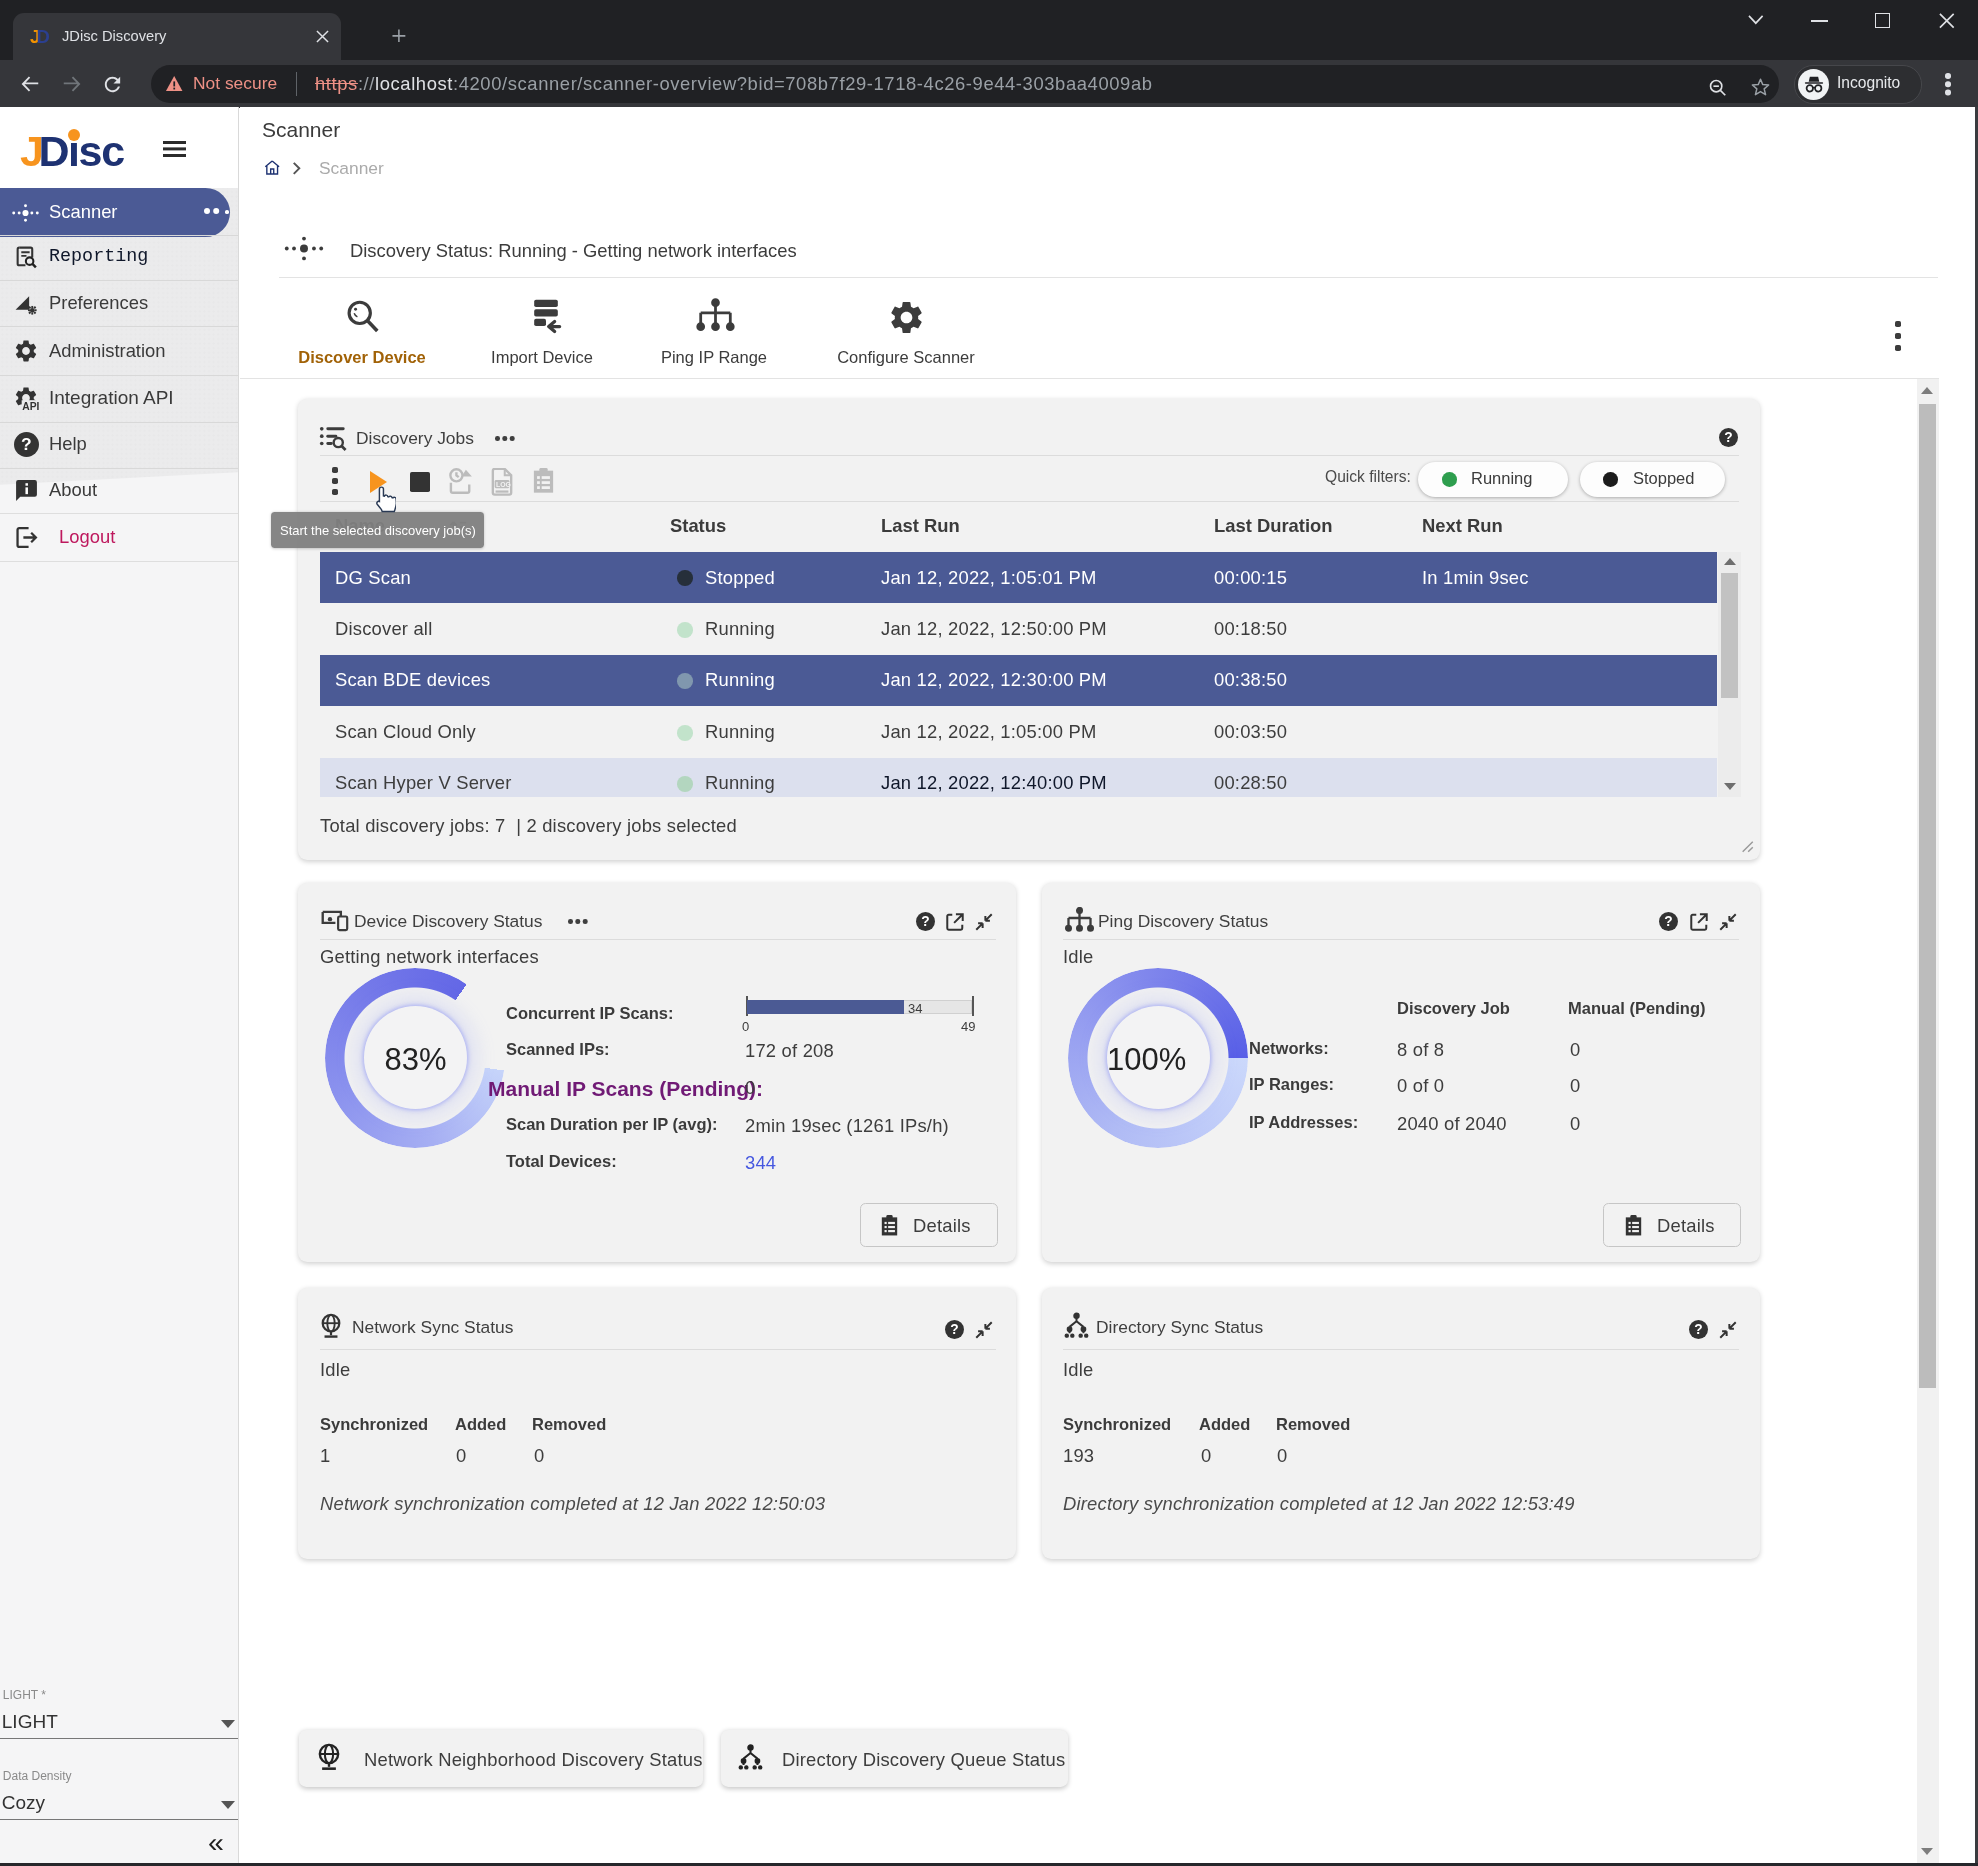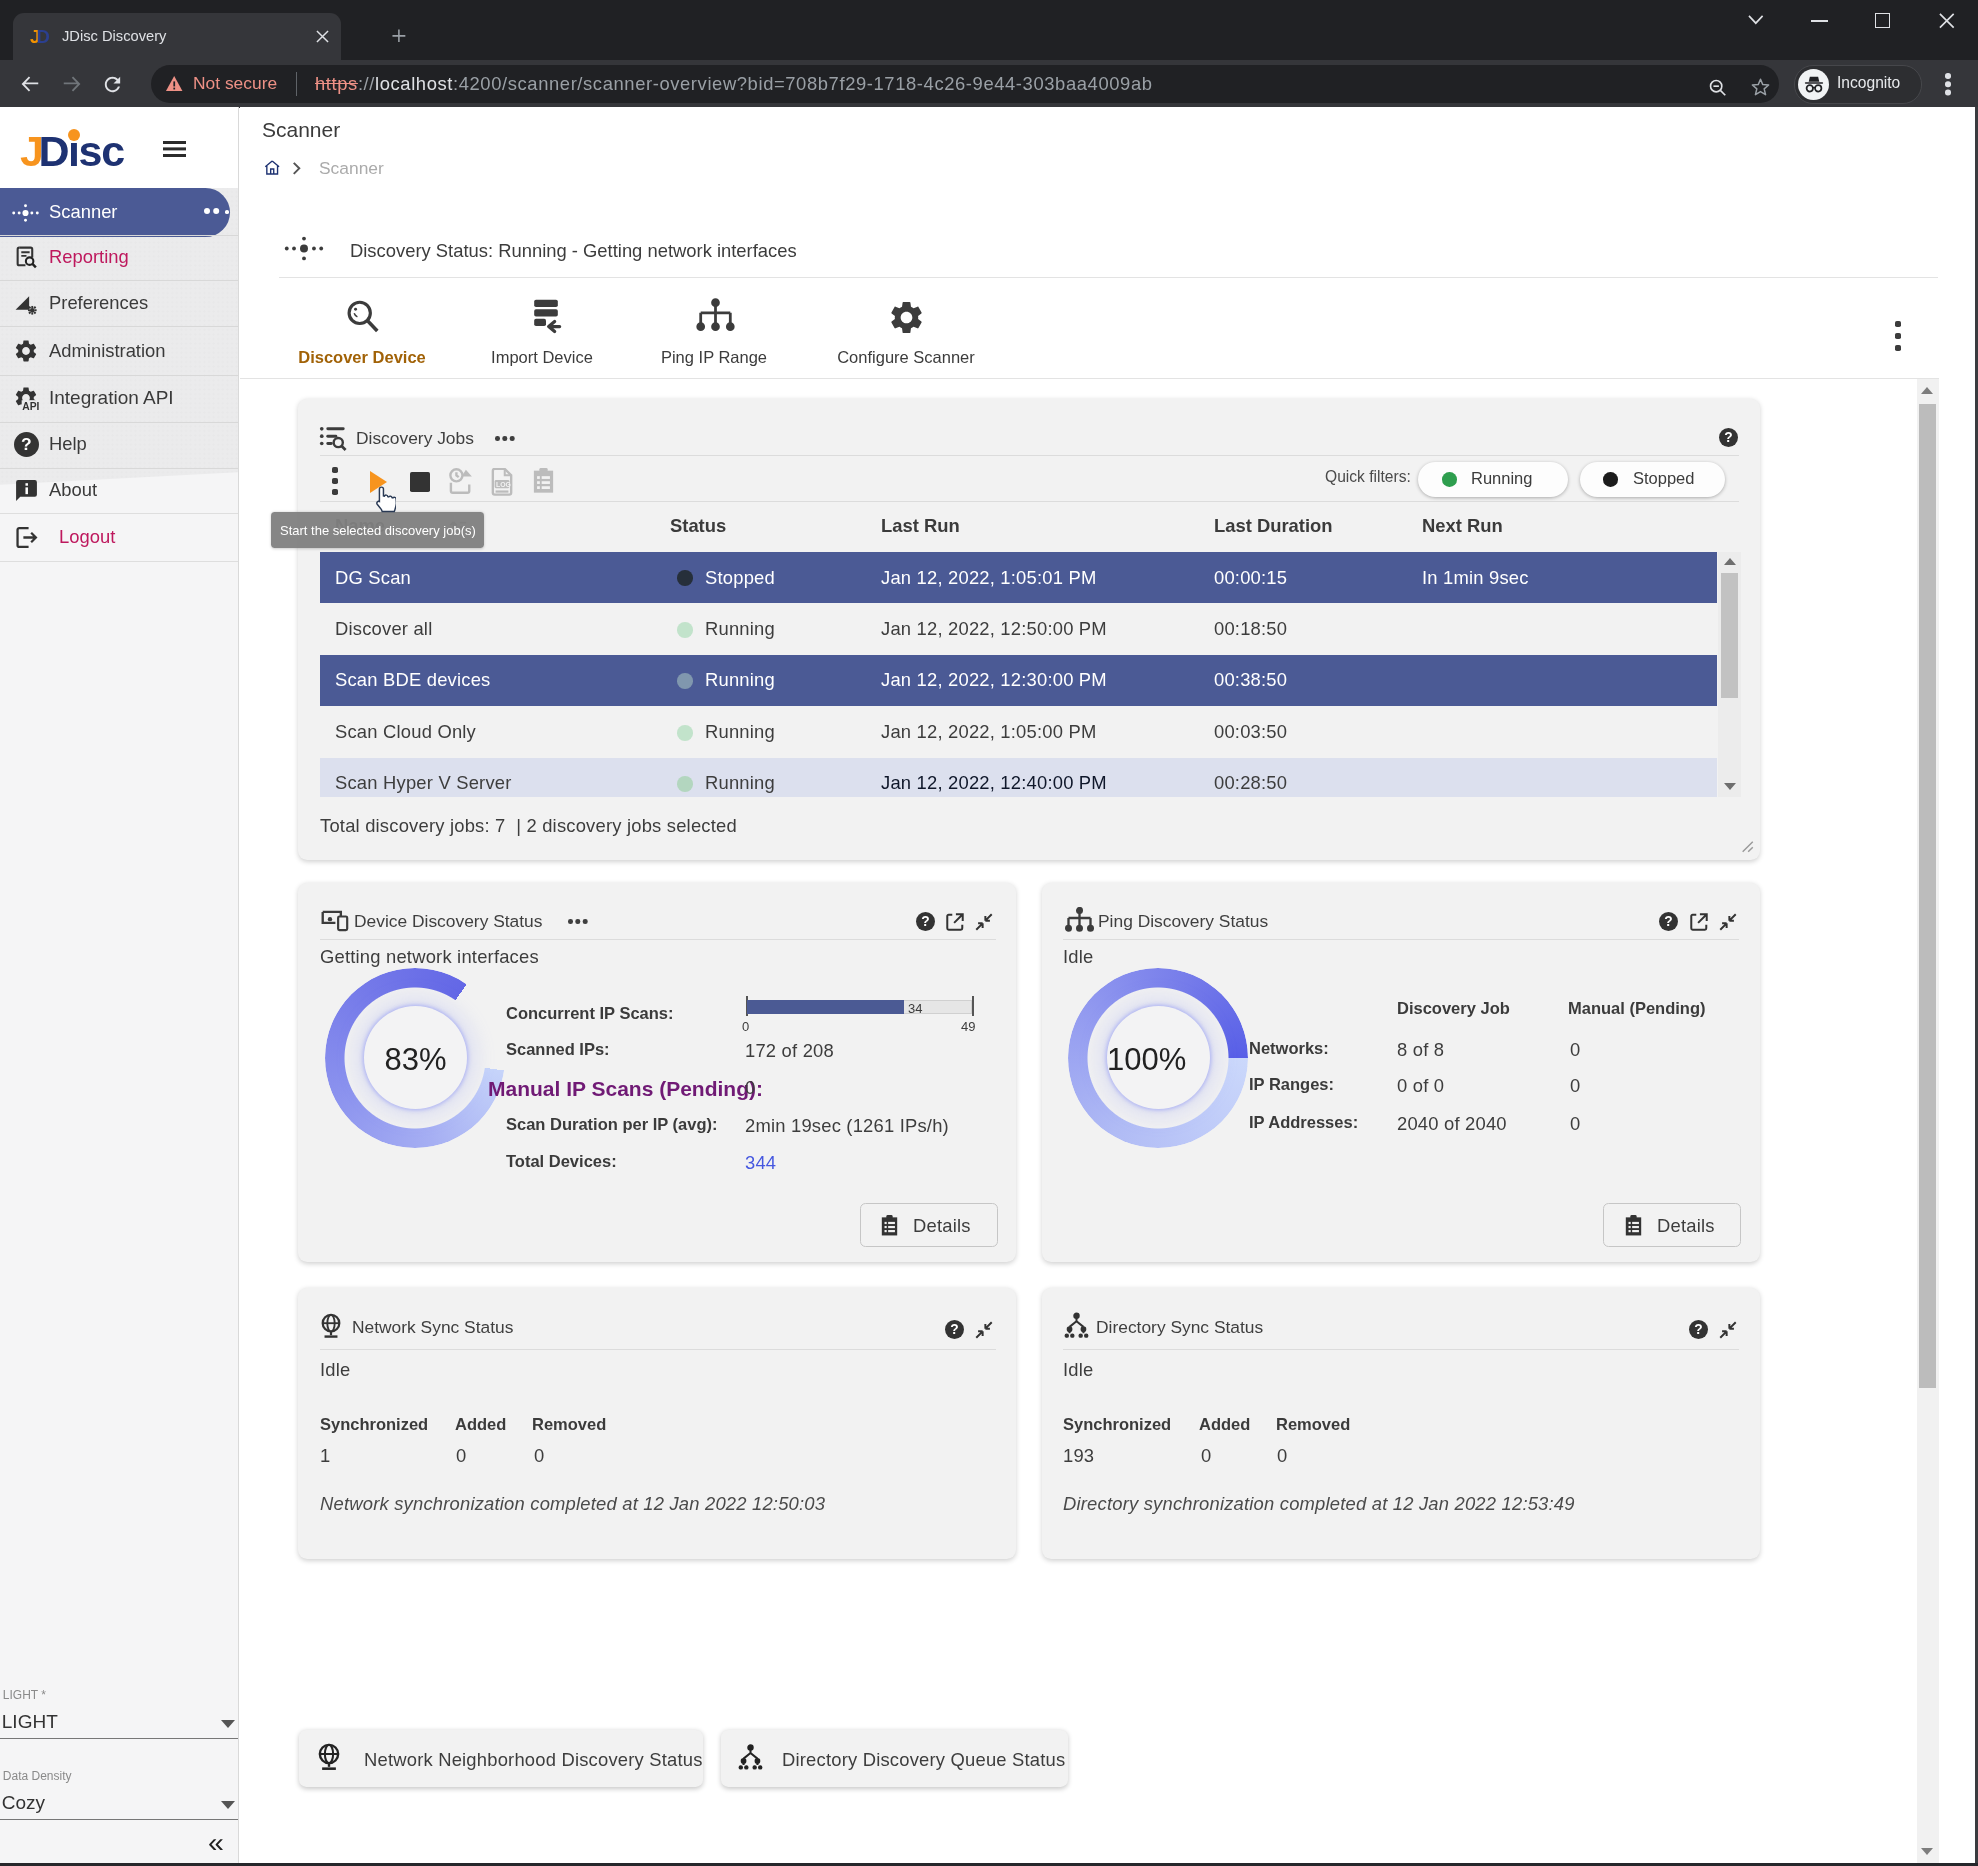--- a/index.html
+++ b/index.html
@@ -107,21 +107,21 @@
   <div class="abs" style="left:0;top:406px;width:239px;height:0.9px;background:#dedede;"></div>
   <div class="abs" style="left:0;top:454px;width:239px;height:0.9px;background:#dedede;"></div>
 
   <svg class="abs" style="left:13.8px;top:138px;" width="25" height="25" viewBox="0 0 24 24">
       <path d="M5 2.5 h11 a1.5 1.5 0 0 1 1.5 1.5 v8" fill="none" stroke="#333" stroke-width="2"></path>
       <path d="M5 2.5 a1.5 1.5 0 0 0 -1.5 1.5 v14 a1.5 1.5 0 0 0 1.5 1.5 h6" fill="none" stroke="#333" stroke-width="2"></path>
       <path d="M7 7 h8 M7 10.5 h5" stroke="#333" stroke-width="1.8"></path>
       <circle cx="15" cy="15.5" r="3.6" fill="none" stroke="#222" stroke-width="2"></circle>
       <path d="M17.7 18.2 L21 21.4" stroke="#222" stroke-width="2.4"></path>
     </svg>
-  <div class="abs" style="left:49px;top:139px;font-size:18.4px;color:#be185d;">Reporting</div>
+  <div class="abs" style="left:49px;top:139px;font-size:18.4px;color:#0f172a;font-family:Liberation Mono, monospace;">Reporting</div>
 
   <svg class="abs" style="left:13px;top:185px;" width="26" height="25" viewBox="0 0 24 24">
       <path d="M2 17 L15 4 V17 Z" fill="#333"></path>
       <g fill="#333">
         <circle cx="18" cy="17.5" r="2.2"></circle>
         <rect x="17.1" y="13.4" width="1.8" height="2.2"></rect>
         <rect x="17.1" y="19.5" width="1.8" height="2.2"></rect>
         <rect x="13.9" y="16.6" width="2.2" height="1.8"></rect>
         <rect x="20" y="16.6" width="2.2" height="1.8"></rect>
         <rect x="14.6" y="14" width="2" height="1.8" transform="rotate(45 15.6 14.9)"></rect>

